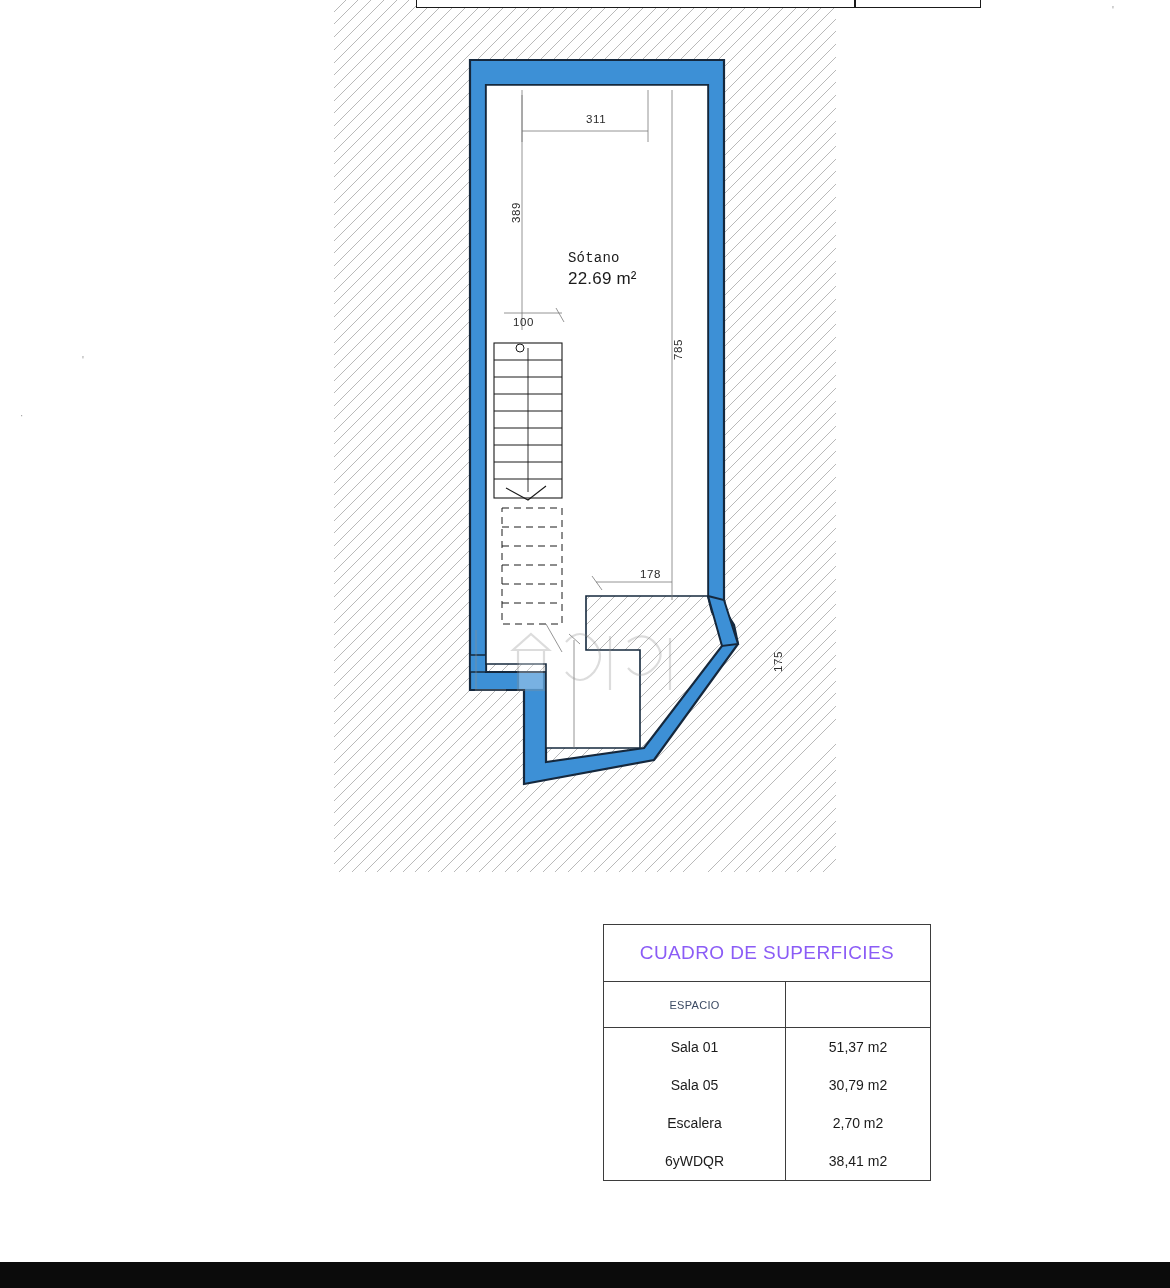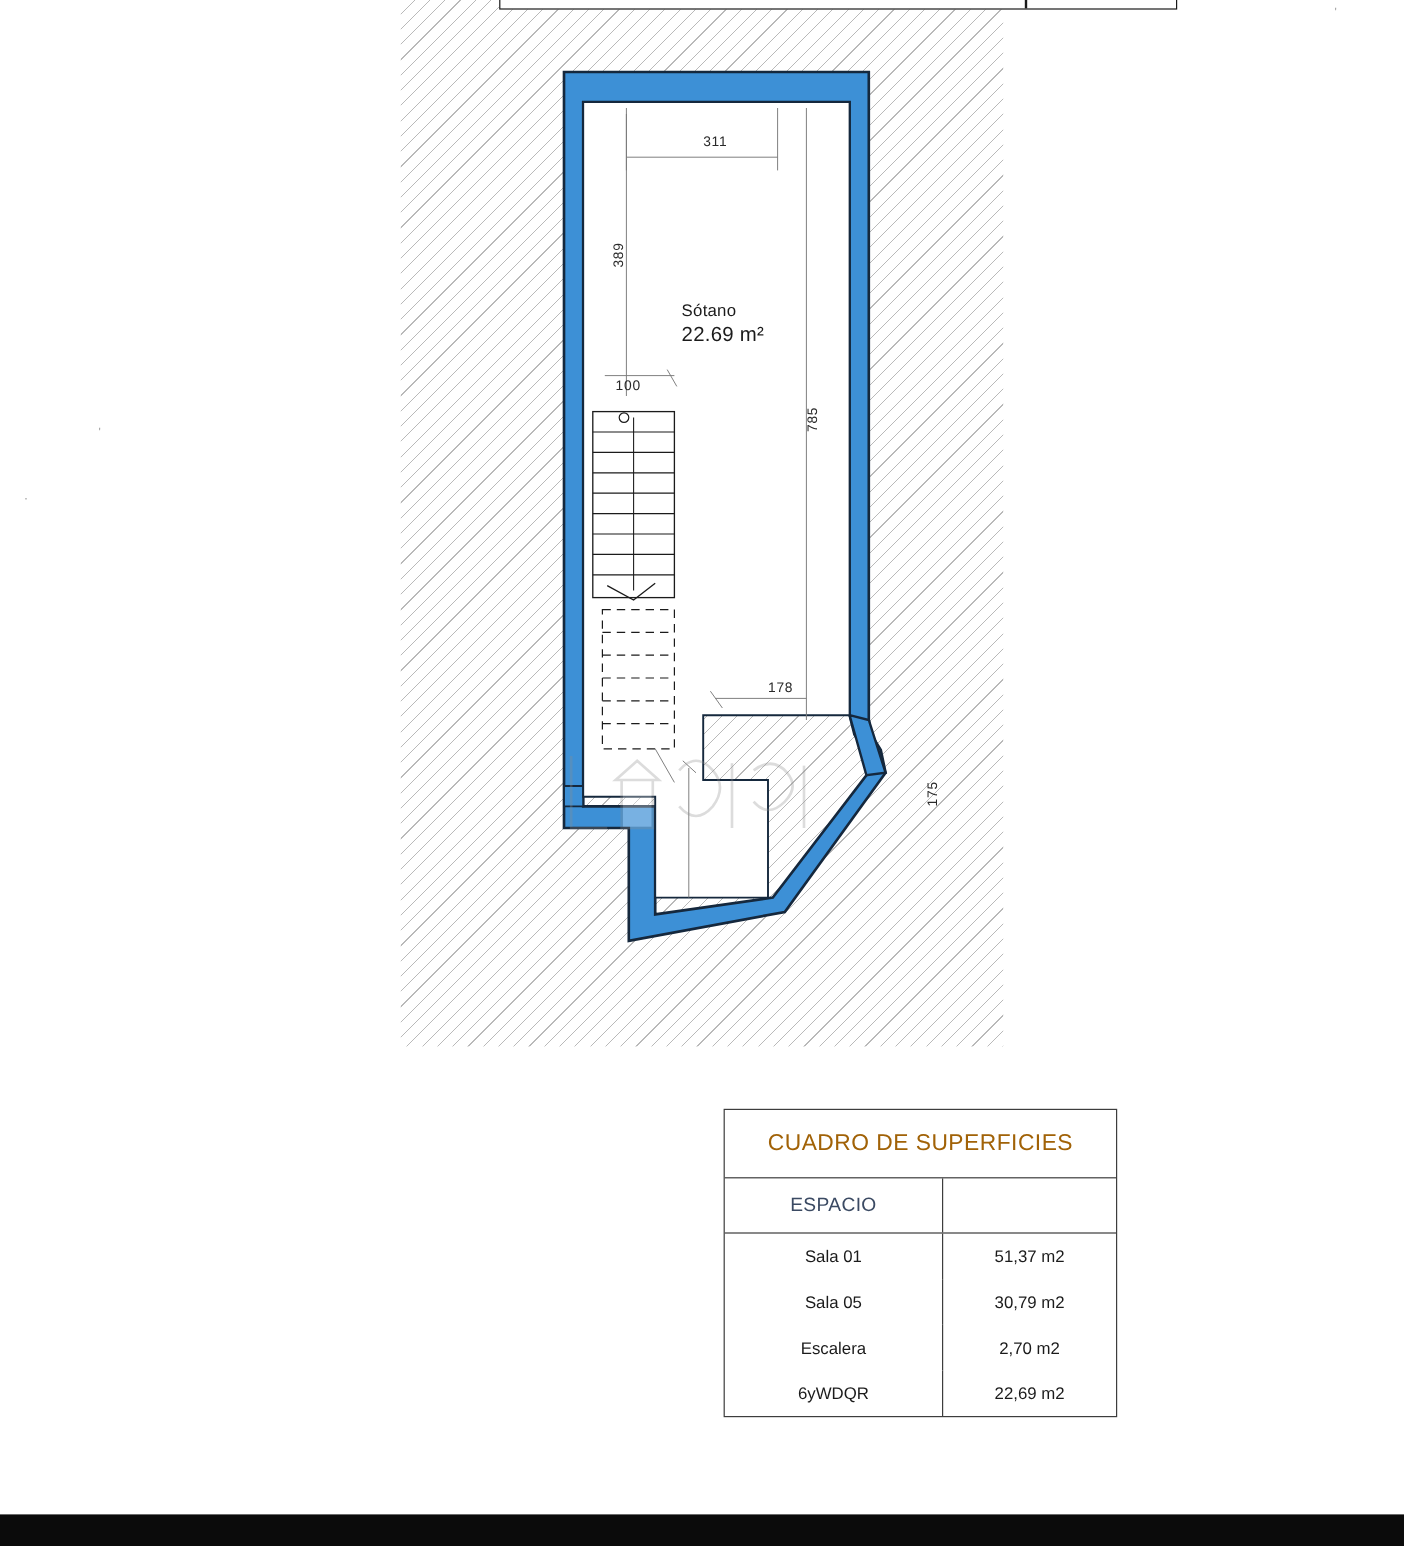--- a/index.html
+++ b/index.html
@@ -78,20 +78,21 @@
   
   .plan-label {
     position: absolute;
     color: #1b1b1b;
     font-size: 17px;
     letter-spacing: 0.2px;
     white-space: nowrap;
   }
   .plan-label.room-name {
     font-size: 14px;
+    font-family: Liberation Mono, monospace;
   }
   .dim-text {
     position: absolute;
     color: #2a2a2a;
     font-size: 11.5px;
     letter-spacing: 0.6px;
     white-space: nowrap;
   }
   .dim-text.vert {
     transform: rotate(-90deg);
@@ -118,35 +119,35 @@
     border: 1.4px solid #3d3d3d;
     box-sizing: border-box;
     background: #ffffff;
   }
   .st-title {
     height: 56px;
     display: flex;
     align-items: center;
     justify-content: center;
     border-bottom: 1.4px solid #3d3d3d;
-    color: #a16207;
+    color: #8b5cf6;
     font-size: 19px;
     letter-spacing: 0.4px;
   }
   .st-head {
     display: flex;
     height: 45px;
     border-bottom: 1.4px solid #3d3d3d;
   }
   .st-head > div {
     display: flex;
     align-items: center;
     justify-content: center;
     color: #3b4a63;
-    font-size: 16px;
+    font-size: 11px;
     letter-spacing: 0.3px;
   }
   .st-row {
     display: flex;
     height: 38px;
     justify-content: flex-end;
   }
   .st-row > div {
     display: flex;
     align-items: center;
@@ -279,21 +280,21 @@
     <div class="st-row">
       <div class="st-col-a">Sala 05</div>
       <div class="st-col-b">30,79 m2</div>
     </div>
     <div class="st-row">
       <div class="st-col-a">Escalera</div>
       <div class="st-col-b">2,70 m2</div>
     </div>
     <div class="st-row">
       <div class="st-col-a">6yWDQR</div>
-      <div class="st-col-b">22,69 m2</div>
+      <div class="st-col-b">38,41 m2</div>
     </div>
   </div>
 
   <div class="stray" style="left:1112px; top:5px;">'</div>
   <div class="stray" style="left:82px; top:355px;">'</div>
   <div class="stray" style="left:20px; top:410px;">·</div>
 
   <div class="page-bottom-bar"></div>
 </div>
 

